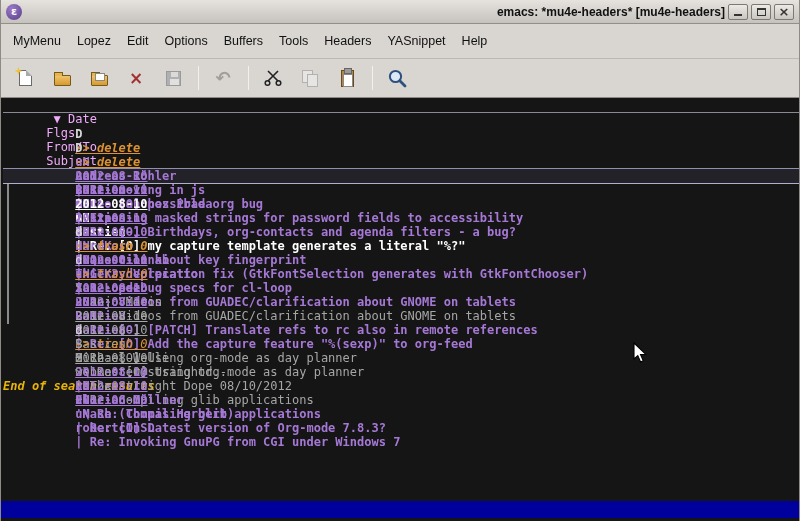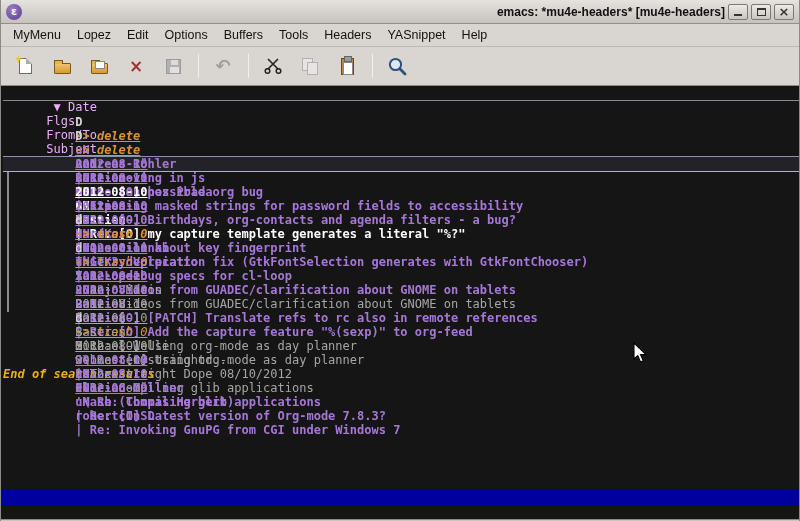--- a/index.html
+++ b/index.html
@@ -26,21 +26,21 @@
   .wbtn {
     width:20px; height:16px; margin-left:3px; border:1px solid #7c7874; border-radius:2px;
     background:linear-gradient(#eceae6,#c9c5c1);
     display:flex; align-items:center; justify-content:center; cursor:default;
   }
   .glyph-min { width:8px; height:2px; background:#333; margin-top:7px; }
   .glyph-max { width:9px; height:8px; border:1px solid #333; border-top-width:2px; }
   .glyph-close { font:bold 13px/13px "DejaVu Sans", sans-serif; color:#333; }
   
   .menubar {
-    height:23px; background:#d9d6d2; display:flex; align-items:center;
+    height:35px; background:#d9d6d2; display:flex; align-items:center;
     padding-left:4px; border-bottom:1px solid #bcb8b4;
   }
   .menu-item { font:12.5px "Liberation Sans", sans-serif; color:#111; padding:2px 8px; white-space:nowrap; }
   
   .toolbar {
     height:39px; background:#d9d6d2; display:flex; align-items:center;
     padding:0 8px; border-bottom:1px solid #8e8a86;
   }
   .tbtn {
     width:32px; height:30px; border:none; background:transparent; border-radius:3px;

